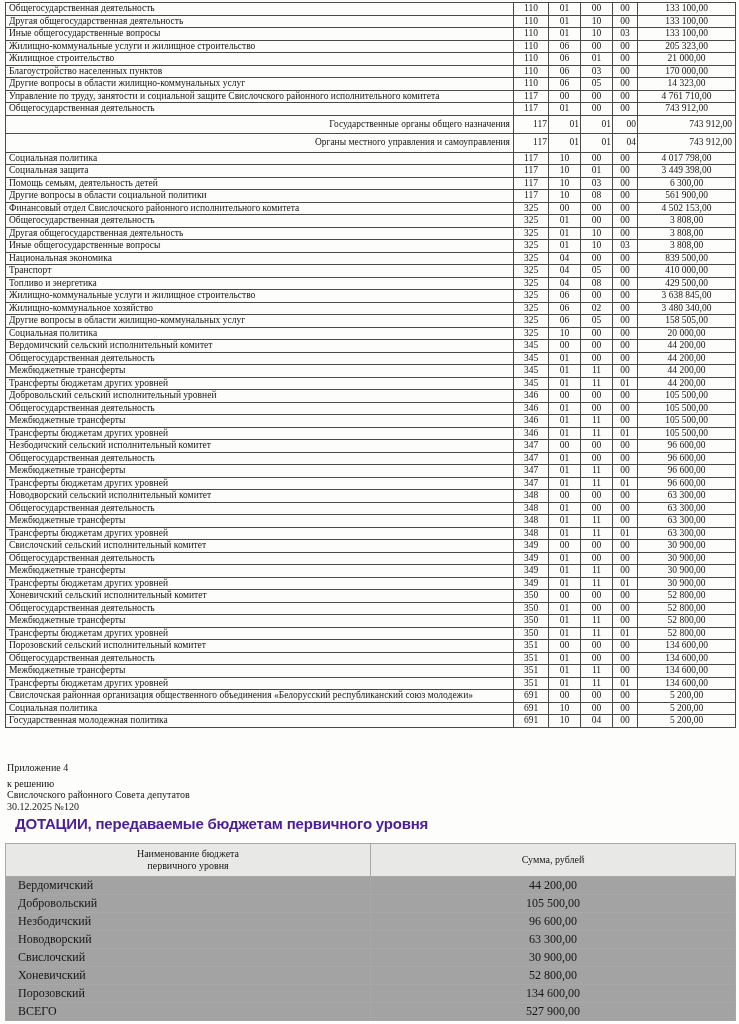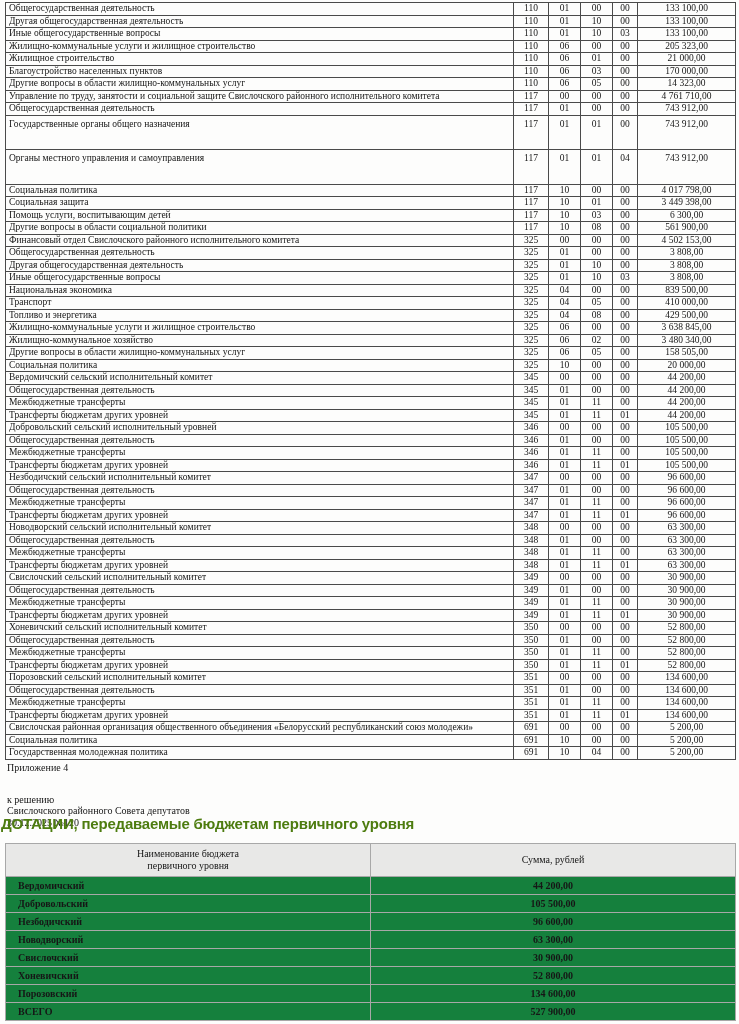--- a/index.html
+++ b/index.html
@@ -28,42 +28,43 @@
     border: 1px solid #4a4a4a;
     font-size: 9.5px;
     line-height: 9.5px;
     padding: 1px 3px;
     white-space: nowrap;
     overflow: hidden;
     vertical-align: middle;
   }
   table.t1 td.code { text-align: center; padding: 1px 1px; }
   table.t1 td.amt  { text-align: center; }
-  table.t1 tr.tall td { padding-top: 4px; padding-bottom: 20px; }
+  table.t1 tr.tall td { padding-top: 4px; padding-bottom: 4px; text-align: right; }
 
   
   .appendix {
     position: absolute;
     left: 7px;
     top: 762px;
     font-size: 10px;
     line-height: 11.5px;
   }
-  .appendix .apx-first { margin-bottom: 20px; }
+  .appendix .apx-first { margin-bottom: 4px; }
 
   
   .doc-title {
     position: absolute;
     left: 1px;
     top: 815px;
     font-family: "Liberation Sans", "DejaVu Sans", sans-serif;
     font-weight: bold;
     font-size: 15px;
     letter-spacing: -0.2px;
-    color: #4d7c0f;
+    color: #4c1d95;
+    padding-left: 14px;
   }
 
   
   table.t2 {
     position: absolute;
     left: 5px;
     top: 843px;
     width: 730px;
     border-collapse: collapse;
     table-layout: fixed;
@@ -74,29 +75,28 @@
     font-weight: normal;
     font-size: 10px;
     line-height: 12px;
     padding: 3px;
     height: 33px;
     text-align: center;
     vertical-align: middle;
   }
   table.t2 td {
     border: 1.5px solid #a8a8a8;
-    background: #15803d;
-    font-size: 10px;
+    background: #a3a3a3;
+    font-size: 12px;
     line-height: 11px;
     height: 18px;
     padding: 2px 4px;
     vertical-align: middle;
     white-space: nowrap;
     overflow: hidden;
-    font-weight: bold;
   }
   table.t2 td.name { text-align: left; padding-left: 12px; }
   table.t2 td.amt  { text-align: center; }
 </style>
 </head>
 <body>
 
 <div class="page">
 
   <table class="t1">
@@ -207,21 +207,21 @@
         </tr>
         <tr>
           <td>Социальная защита</td>
           <td class="code">117</td>
           <td class="code">10</td>
           <td class="code">01</td>
           <td class="code">00</td>
           <td class="amt">3 449 398,00</td>
         </tr>
         <tr>
-          <td>Помощь услуги, воспитывающим детей</td>
+          <td>Помощь семьям, деятельность детей</td>
           <td class="code">117</td>
           <td class="code">10</td>
           <td class="code">03</td>
           <td class="code">00</td>
           <td class="amt">6 300,00</td>
         </tr>
         <tr>
           <td>Другие вопросы в области социальной политики</td>
           <td class="code">117</td>
           <td class="code">10</td>

